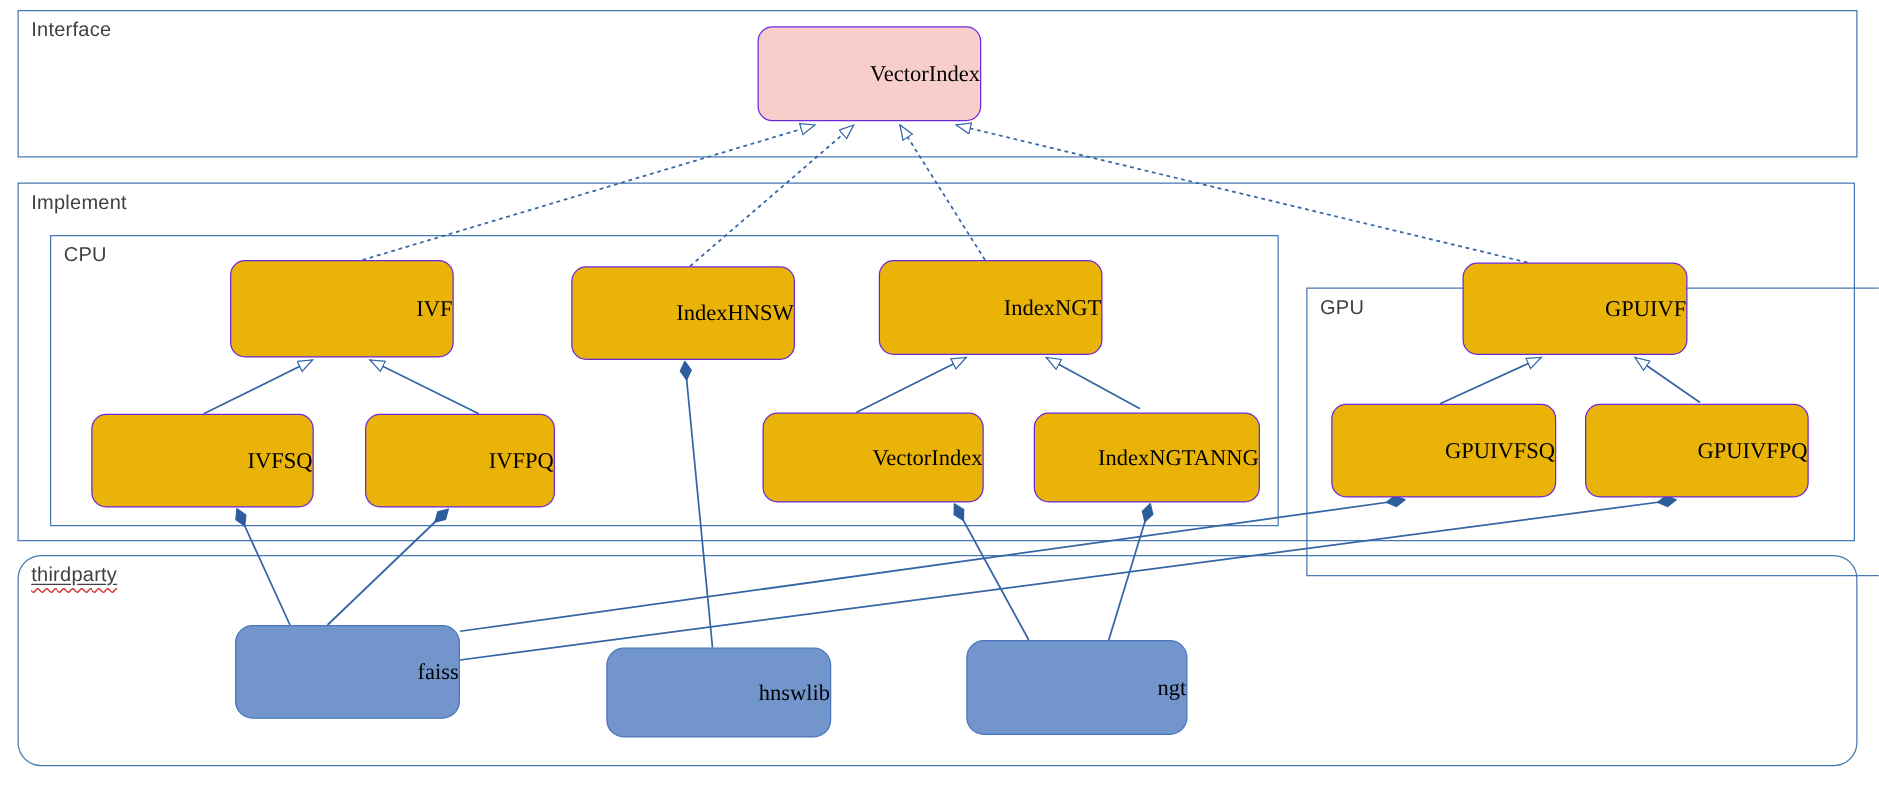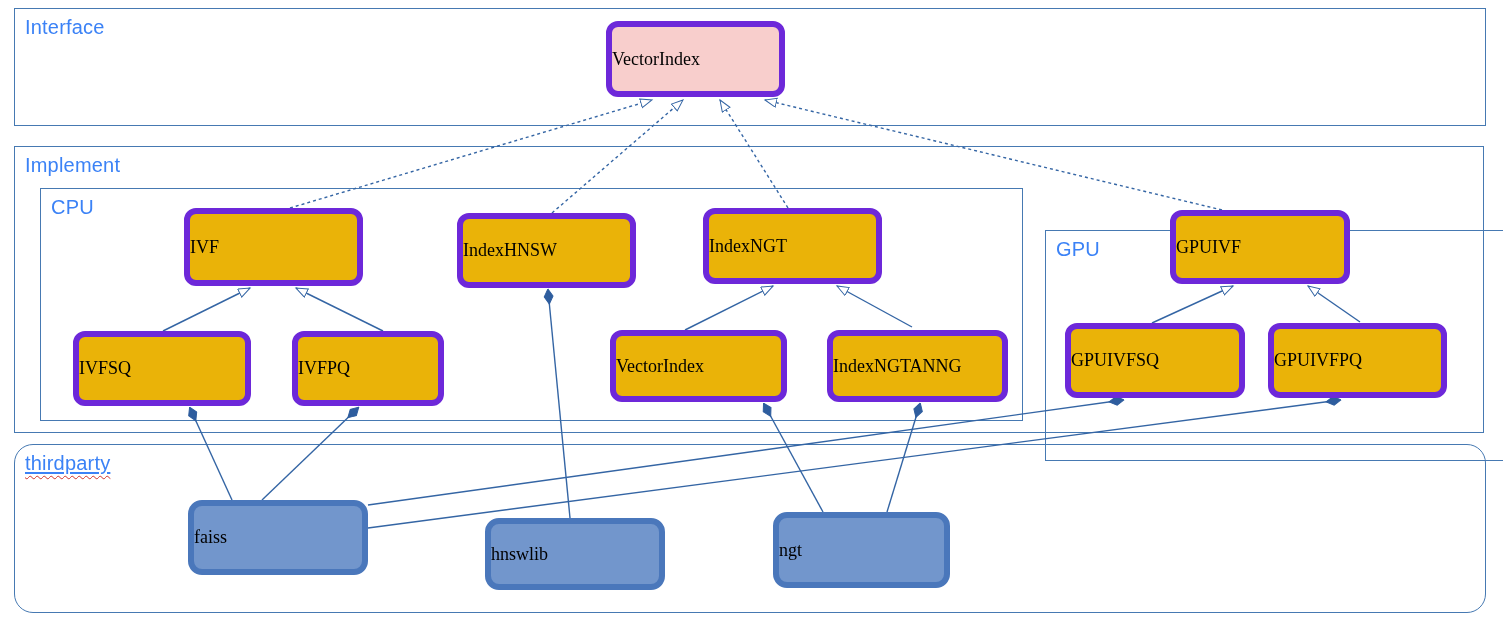--- a/index.html
+++ b/index.html
@@ -1,32 +1,32 @@
 <!DOCTYPE html>
 <html><head>
 <meta charset="utf-8">
 <style>
   html,body{margin:0;padding:0;background:#ffffff;}
   body{width:1503px;height:628px;position:relative;font-family:"Liberation Sans",sans-serif;}
   .canvas{position:absolute;left:0;top:0;width:1503px;height:628px;overflow:hidden;}
 
   
   .frame{position:absolute;border:1px solid #4679b2;background:transparent;box-sizing:border-box;}
-  .frame .flabel{position:absolute;left:10px;top:7px;font-size:20px;color:#3b82f6;letter-spacing:0.2px;}
+  .frame .flabel{position:absolute;left:10px;top:7px;font-size:16px;color:#404040;letter-spacing:0.2px;}
   .u-wavy{text-decoration:underline;text-underline-offset:2px;}
   .u-wavy .wavy-inner{text-decoration:underline wavy #d0342c;text-underline-offset:5px;text-decoration-thickness:1px;}
 
   
   svg.edges{position:absolute;left:0;top:0;z-index:2;}
   .conn{stroke:#3465a4;stroke-width:1.4;fill:none;}
   .dashed{stroke-dasharray:3 3;}
 
   
-  .node{position:absolute;z-index:3;box-sizing:border-box;display:flex;align-items:center;justify-content:flex-start;
-        border:6px solid #6d28d9;border-radius:12px;font-family:"Liberation Serif",serif;font-size:18px;color:#000;}
+  .node{position:absolute;z-index:3;box-sizing:border-box;display:flex;align-items:center;justify-content:flex-end;
+        border:1px solid #6d28d9;border-radius:12px;font-family:"Liberation Serif",serif;font-size:18px;color:#000;}
   .node.pink{background:#f8cecc;}
   .node.green{background:#eab308;}
   .node.blue{background:#7296cc;border-radius:14px;border-color:#4a77bb;}
 </style>
 </head>
 <body>
 
 <div class="canvas">
 
   <div class="frame" style="left:14px;top:8px;width:1472px;height:118px;">

